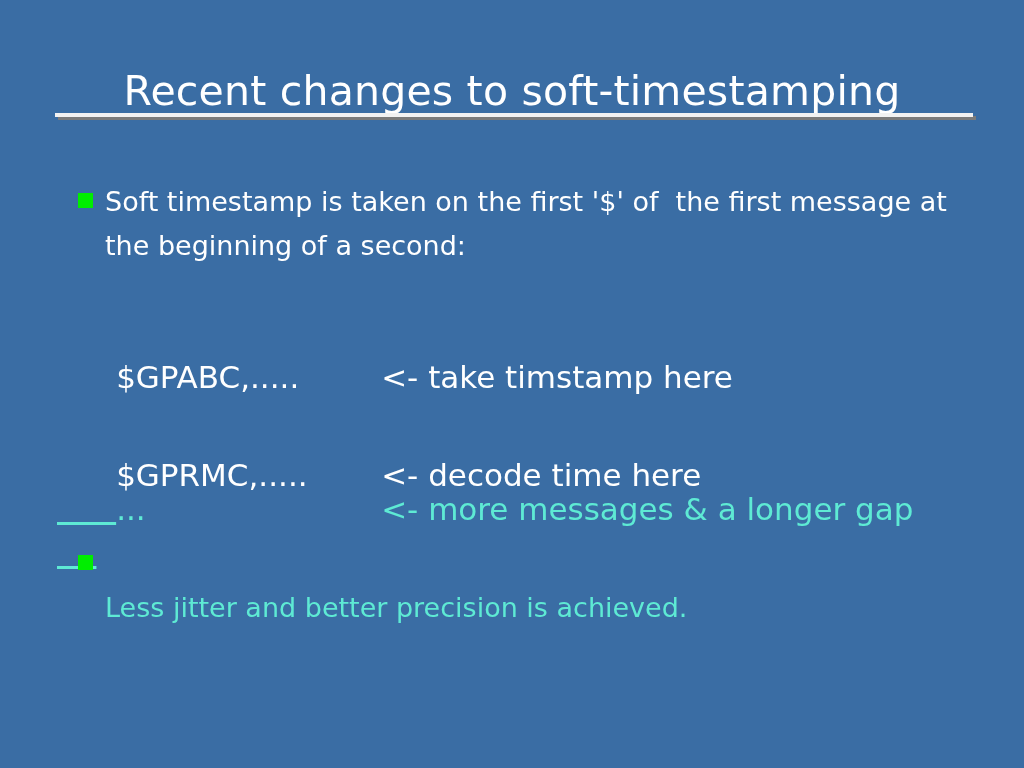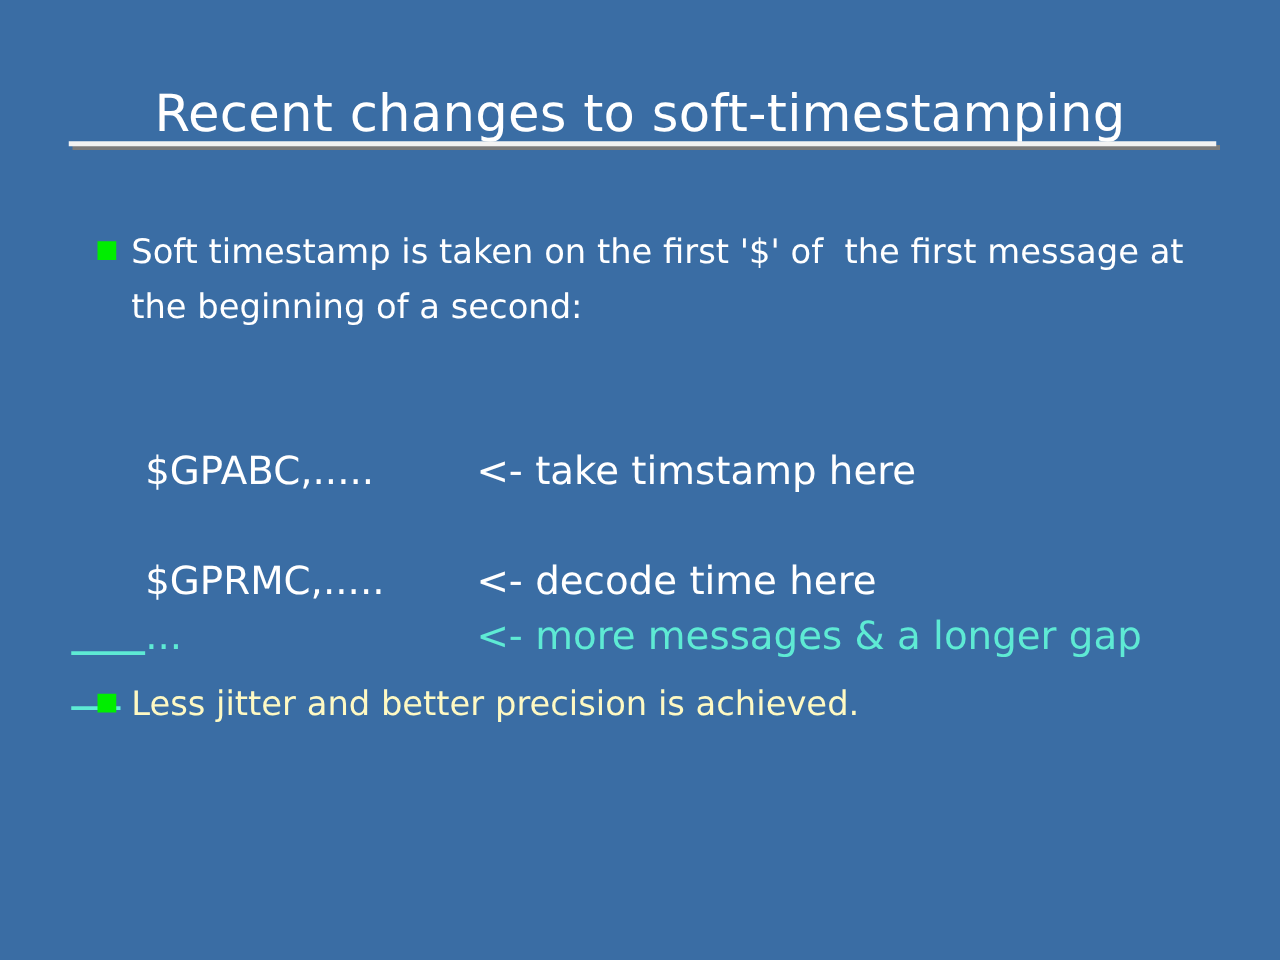--- a/index.html
+++ b/index.html
@@ -120,21 +120,21 @@
     white-space: pre;
   }
   .code-note {
     display: inline-block;
     vertical-align: top;
     white-space: pre;
   }
 
   #code-0 { top: 311px; }
   #code-1 { top: 355px; }
-  #code-2 { top: 399px; }
+  #code-2 { top: 409px; }
   #code-3 { top: 443px; }
 </style>
 </head>
 <body>
 
 <div id="slide" style="background: rgb(58, 109, 164);">
 
   <div id="title-block">
     <div id="slide-title" style="color: rgb(255, 255, 255);">Recent changes to soft-timestamping</div>
   </div>
@@ -159,17 +159,17 @@
     <div class="code-row" id="code-2" style="color: rgb(255, 255, 255);">
       <span class="code-msg">$GPRMC,.....</span><span class="code-note">&lt;- decode time here</span>
     </div>
 
     <div class="code-row" id="code-3" style="color: #5eead4; text-decoration: underline;">
       <span class="code-msg">...</span><span class="code-note">&lt;- more messages &amp; a longer gap</span>
     </div>
 
     <div class="bullet-row" id="bullet-1">
       <span class="bullet-mark" style="background: rgb(0, 238, 0);"></span>
-      <span class="bullet-text" style="color: #fef9c3;">Less jitter and better precision is achieved.</span>
+      <span class="bullet-text" style="color: #5eead4; margin-top: 44px;">Less jitter and better precision is achieved.</span>
     </div>
 
   </div>
 </div>
 
 </body></html>

